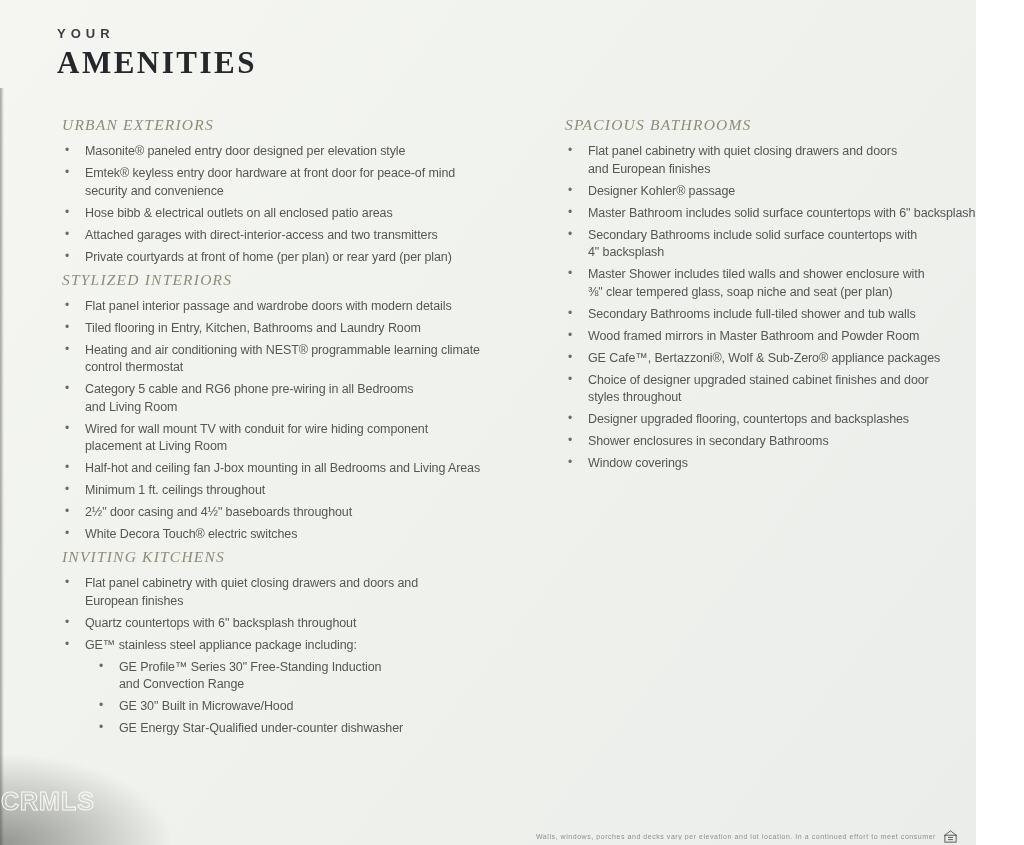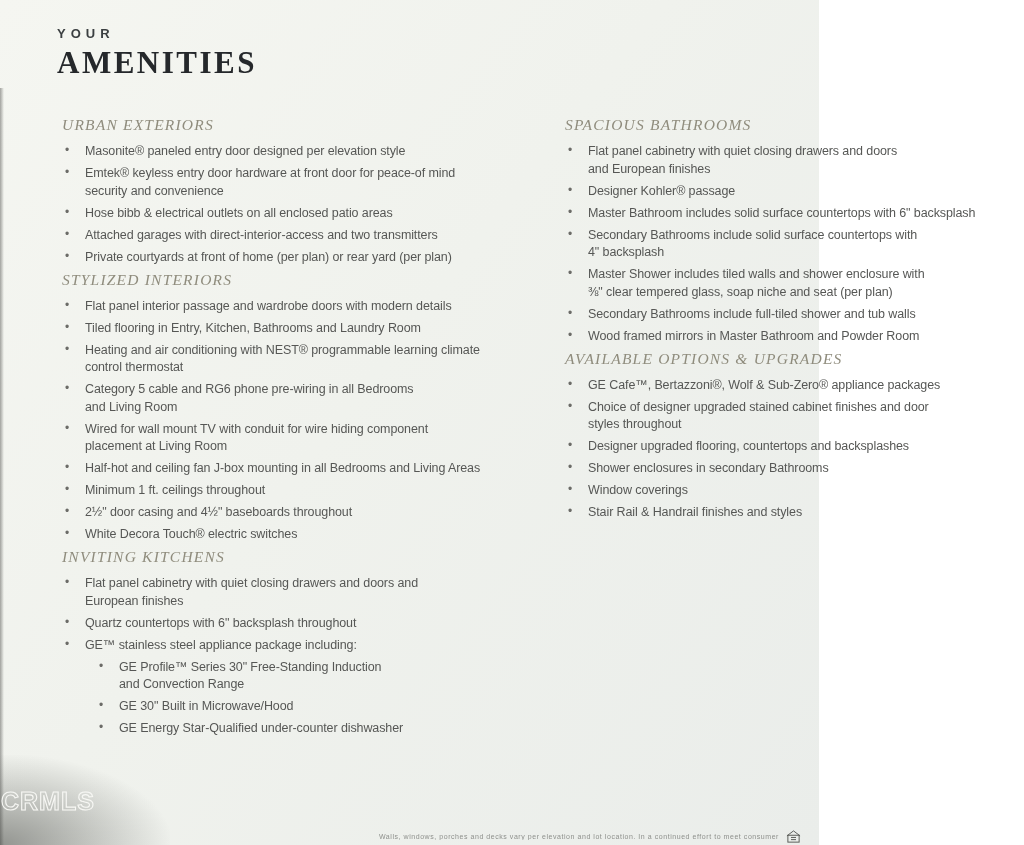--- a/index.html
+++ b/index.html
@@ -1,19 +1,19 @@
 <!DOCTYPE html>
 <html><head>
 <meta charset="utf-8">
 <style>
   * { box-sizing: border-box; margin: 0; padding: 0; }
   html,body { width:1024px; height:845px; overflow:hidden; }
   .page {
     position: relative;
-    width: 819px; height: 845px;
+    width: 976px; height: 845px;
     background: linear-gradient(128deg, #f5f6f1 0%, #f0f2ed 45%, #eaedea 100%);
     font-family: "Liberation Sans", sans-serif;
     color: #565755;
     padding-left: 12px;
   }
   
   .edge-shadow {
     position: absolute; left: 0; top: 88px; bottom: 0; width: 4px;
     background: linear-gradient(to right, rgba(30,30,28,0.55), rgba(30,30,28,0.0));
     opacity: .7;
@@ -150,29 +150,27 @@
           <li class="bullet">Master Bathroom includes solid surface countertops with 6" backsplash</li>
           <li class="bullet">Secondary Bathrooms include solid surface countertops with
 4" backsplash</li>
           <li class="bullet">Master Shower includes tiled walls and shower enclosure with
 ⅜" clear tempered glass, soap niche and seat (per plan)</li>
           <li class="bullet">Secondary Bathrooms include full-tiled shower and tub walls</li>
           <li class="bullet">Wood framed mirrors in Master Bathroom and Powder Room</li>
         </ul>
       </section>
       <section class="section">
-        <h2 class="section-heading">AVAILABLE OPTIONS &amp; UPGRADES</h2>
         <ul class="bullets">
           <li class="bullet">GE Cafe™, Bertazzoni®, Wolf &amp; Sub-Zero® appliance packages</li>
           <li class="bullet">Choice of designer upgraded stained cabinet finishes and door
 styles throughout</li>
           <li class="bullet">Designer upgraded flooring, countertops and backsplashes</li>
           <li class="bullet">Shower enclosures in secondary Bathrooms</li>
           <li class="bullet">Window coverings</li>
-          <li class="bullet">Stair Rail &amp; Handrail finishes and styles</li>
         </ul>
       </section>
     </div>
 
   <div class="watermark">CRMLS</div>
 
   <div class="footer">
     <div class="disclaimer">Walls, windows, porches and decks vary per elevation and lot location. In a continued effort to meet consumer</div>
     <svg class="eh-icon" width="15" height="15" viewBox="0 0 24 24" aria-hidden="true">
       <rect x="3" y="10" width="18" height="11" fill="none" stroke="#5c5e5a" stroke-width="1.6"></rect>

